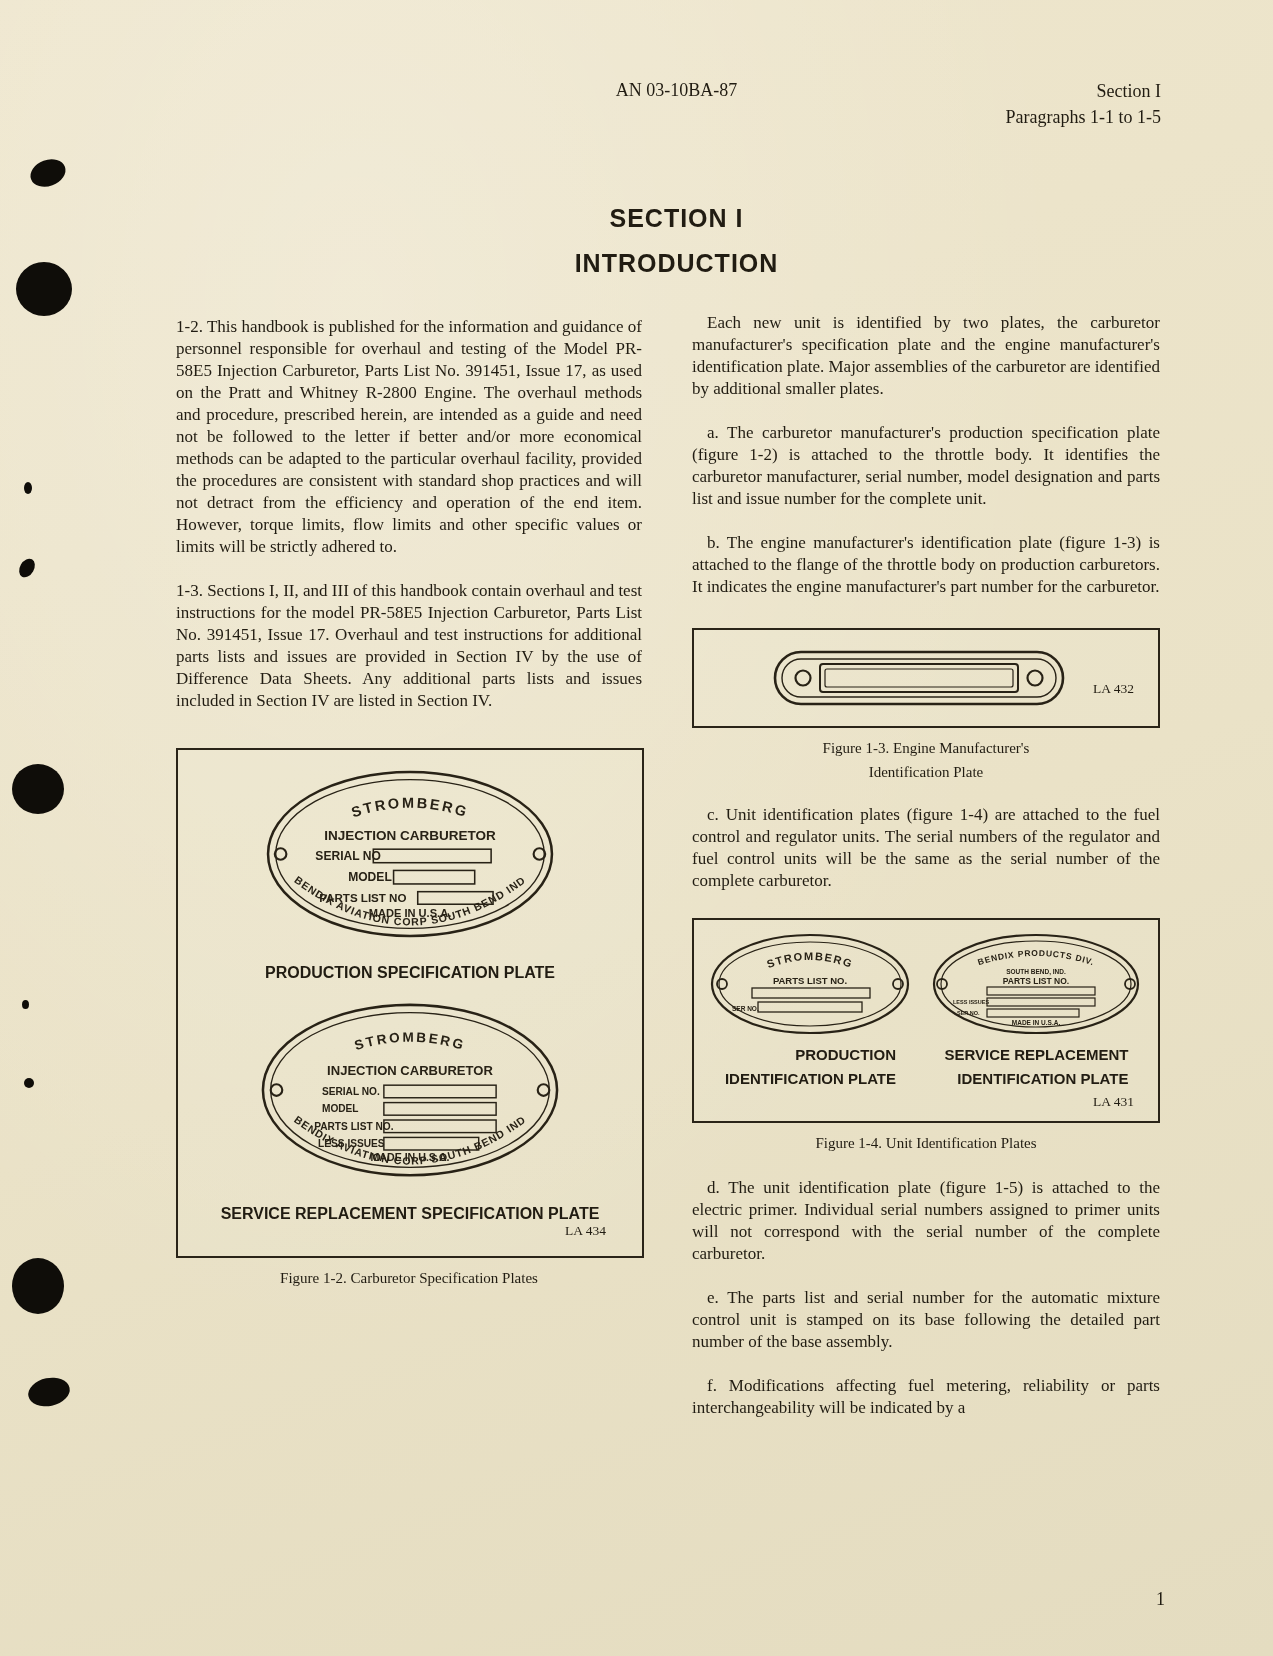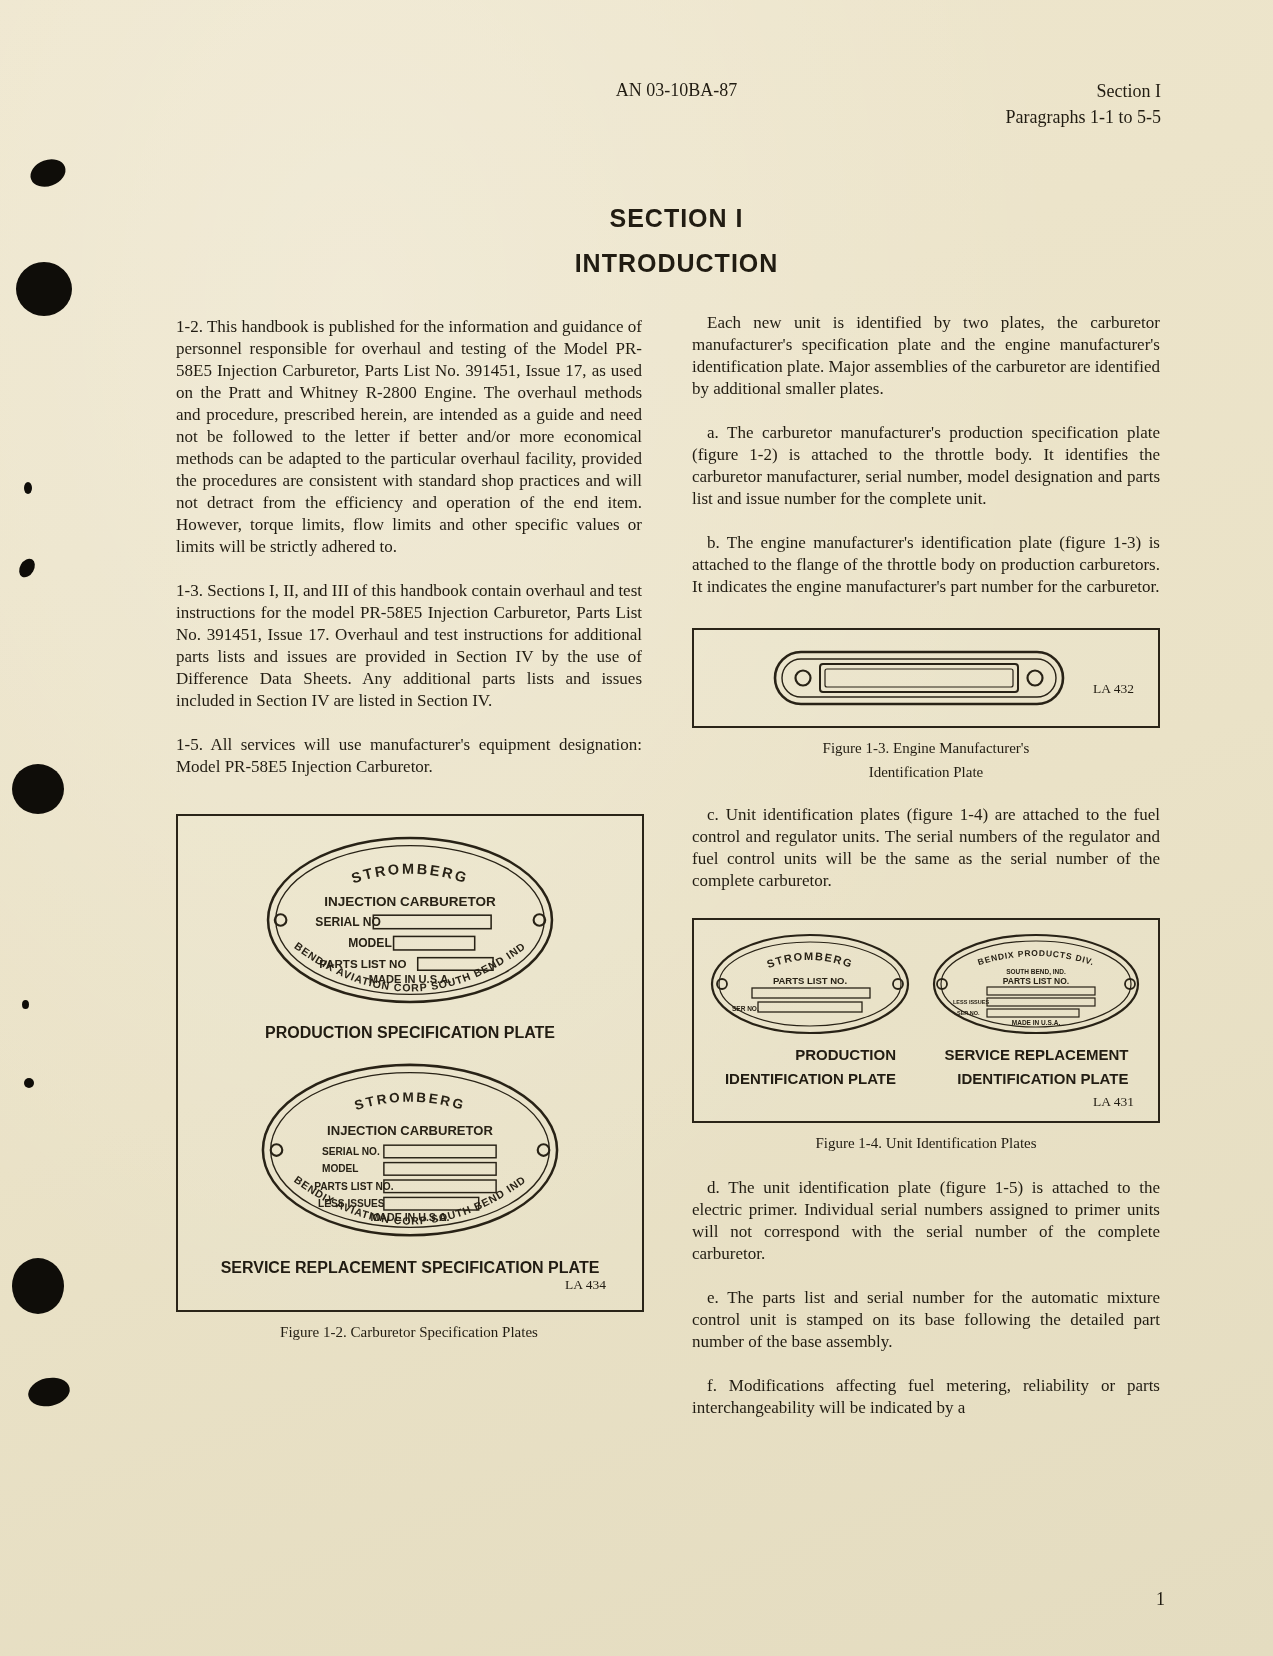--- a/index.html
+++ b/index.html
@@ -28,21 +28,21 @@
   .indent { text-indent:15px; }
   .heading { margin-bottom:22px; }
 
   .figbox { border:2px solid #2a2418; position:relative; background:rgba(255,255,255,0.04); }
   .fig-title { font-family:"Liberation Sans", sans-serif; font-weight:bold; font-size:16px; text-align:center; line-height:24px; color:#211c12; }
   .fig-caption { text-align:center; font-size:15px; line-height:24px; margin-top:8px; }
   .la-num { font-size:13.5px; }
 
   
   .fig12-box { width:468px; margin-top:36px; padding:20px 0 30px 0; display:flex; flex-direction:column; align-items:center; }
-  .fig12-box .fig-title { margin-top:16px; }
+  .fig12-box .fig-title { margin-top:22px; }
   .fig12-la { position:absolute; right:36px; bottom:14px; }
 
   
   .fig13-box { width:468px; height:100px; margin-top:30px; display:flex; align-items:center; }
   .fig13-box svg { margin-left:78px; }
   .fig13-la { position:absolute; right:24px; top:48px; }
 
   
   .fig14-box { width:468px; margin-top:26px; padding:12px 6px 30px 6px; display:flex; justify-content:space-around; }
   .fig14-col { display:flex; flex-direction:column; align-items:center; }
@@ -66,30 +66,29 @@
   <div class="dot" style="left:20px; top:558px; width:14px; height:20px; transform:rotate(30deg);"></div>
   <div class="dot" style="left:12px; top:764px; width:52px; height:50px;"></div>
   <div class="dot" style="left:22px; top:1000px; width:7px; height:9px;"></div>
   <div class="dot" style="left:24px; top:1078px; width:10px; height:10px;"></div>
   <div class="dot" style="left:12px; top:1258px; width:52px; height:56px;"></div>
   <div class="dot" style="left:28px; top:1378px; width:42px; height:28px; transform:rotate(-12deg);"></div>
 
   <div class="center-band hdr-an">AN 03-10BA-87</div>
   <div class="hdr-right">
     <div>Section I</div>
-    <div>Paragraphs 1-1 to 5-5</div>
+    <div>Paragraphs 1-1 to 1-5</div>
   </div>
 
   <div class="center-band sec-title">SECTION I</div>
   <div class="center-band sec-sub">INTRODUCTION</div>
 
   <div class="col col-left">
     <div class="para">1-2. This handbook is published for the information and guidance of personnel responsible for overhaul and testing of the Model PR-58E5 Injection Carburetor, Parts List No. 391451, Issue 17, as used on the Pratt and Whitney R-2800 Engine. The overhaul methods and procedure, prescribed herein, are intended as a guide and need not be followed to the letter if better and/or more economical methods can be adapted to the particular overhaul facility, provided the procedures are consistent with standard shop practices and will not detract from the efficiency and operation of the end item. However, torque limits, flow limits and other specific values or limits will be strictly adhered to.</div>
     <div class="para">1-3. Sections I, II, and III of this handbook contain overhaul and test instructions for the model PR-58E5 Injection Carburetor, Parts List No. 391451, Issue 17. Overhaul and test instructions for additional parts lists and issues are provided in Section IV by the use of Difference Data Sheets. Any additional parts lists and issues included in Section IV are listed in Section IV.</div>
-    <div class="para">1-5. All services will use manufacturer's equipment designation: Model PR-58E5 Injection Carburetor.</div>
 
     <div class="figbox fig12-box">
       <svg width="290" height="169" viewBox="0 0 300 175">
         <defs>
           <path id="arcP1top" d="M 70,58 Q 150,20 230,58"></path>
           <path id="arcP1bot" d="M 30,116 Q 150,206 270,116"></path>
         </defs>
         <ellipse cx="150" cy="87" rx="147" ry="85" fill="none" stroke="#282216" stroke-width="2.6"></ellipse>
         <ellipse cx="150" cy="87" rx="139" ry="77" fill="none" stroke="#282216" stroke-width="1.4"></ellipse>
         <circle cx="16" cy="87" r="6" fill="none" stroke="#282216" stroke-width="2.2"></circle>

